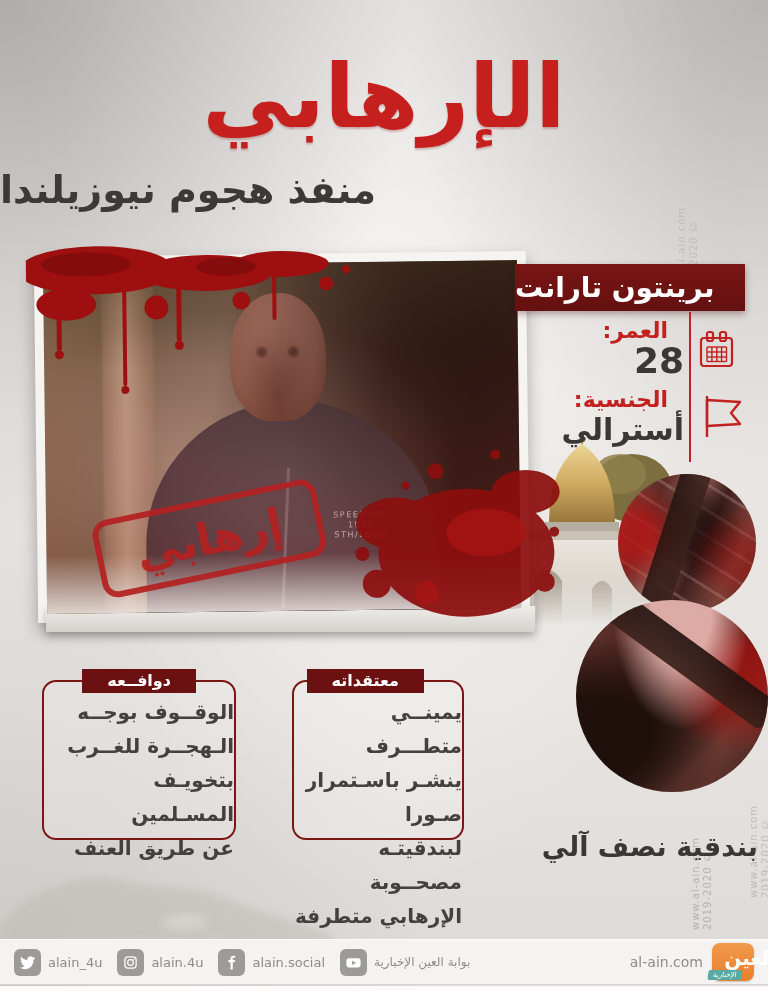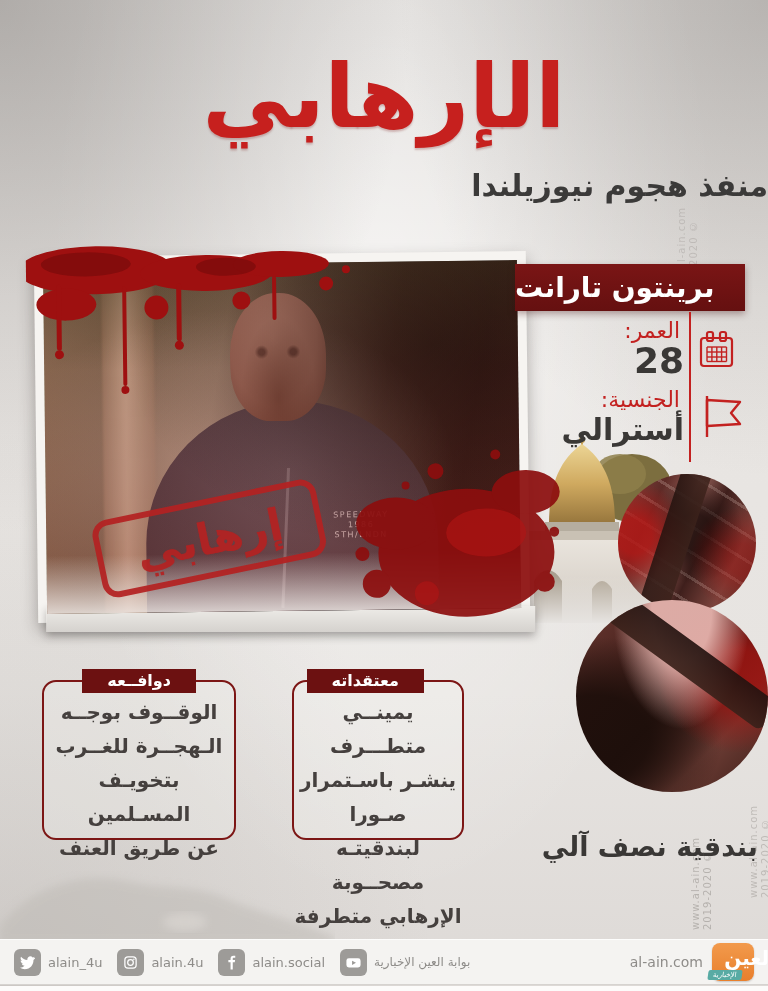--- a/index.html
+++ b/index.html
@@ -8,22 +8,22 @@
     background:
       radial-gradient(ellipse at 0% 0%, rgba(110,105,102,.38), transparent 38%),
       radial-gradient(ellipse at 100% 0%, rgba(110,105,102,.30), transparent 34%),
       radial-gradient(ellipse at 50% 28%, rgba(255,255,255,.55), transparent 62%),
       radial-gradient(ellipse at 0% 100%, rgba(140,135,130,.22), transparent 40%),
       linear-gradient(#d8d5d2, #e9e6e3 30%, #e7e4e1 70%, #ddd9d6);}
   
   .title{position:absolute;top:38px;left:0;width:100%;margin:0;text-align:center;
     font-size:88px;font-weight:bold;color:#c6201e;line-height:118px;letter-spacing:-2px;
     text-shadow:0 2px 2px rgba(120,20,18,.25);}
-  .subtitle{position:absolute;top:168px;left:0;width:100%;text-align:right;
-    font-size:30px;font-weight:bold;color:#3b3a39;}
+  .subtitle{position:absolute;top:168px;left:0;width:100%;text-align:left;
+    font-size:38px;font-weight:bold;color:#3b3a39;}
   
   .mosque{position:absolute;left:494px;top:428px;z-index:1;}
   
   .circle{position:absolute;border-radius:50%;overflow:hidden;z-index:2;}
   .c1{left:618px;top:474px;width:138px;height:138px;
     background:
       radial-gradient(circle at 12% 45%, rgba(178,24,22,.85) 0 12%, rgba(178,24,22,0) 38%),
       radial-gradient(circle at 90% 62%, rgba(150,20,18,.55) 0 10%, transparent 35%),
       radial-gradient(ellipse at 55% 42%, rgba(30,14,12,.8) 0 16%, transparent 46%),
       repeating-linear-gradient(32deg, rgba(235,210,200,.22) 0 3px, rgba(235,210,200,0) 3px 22px),
@@ -73,37 +73,37 @@
   .blood-br{right:-42px;bottom:-30px;}
   .stamp{position:absolute;left:58px;top:244px;padding:8px 34px;
     border:6px solid #b42222;border-radius:16px;color:#b42222;
     font-size:44px;font-weight:bold;transform:rotate(-11deg);opacity:.93;
     text-shadow:0 0 1px rgba(180,34,34,.6);}
   
   .name-banner{position:absolute;left:515px;top:264px;width:230px;height:47px;z-index:4;
     background:linear-gradient(#7a1515,#651010);color:#fff;font-size:28px;font-weight:bold;
     line-height:47px;text-align:left;padding-right:14px;box-shadow:0 3px 7px rgba(60,10,8,.35);}
   .vline{position:absolute;left:689px;top:312px;width:2px;height:150px;background:#c32120;z-index:4;}
-  .lbl{position:absolute;right:88px;color:#c32120;font-size:22px;font-weight:normal;z-index:4;}
+  .lbl{position:absolute;right:100px;color:#c32120;font-size:22px;font-weight:bold;z-index:4;}
   .val{position:absolute;right:84px;color:#3a3836;font-weight:bold;z-index:4;}
   .age-lbl{top:318px;}
   .age-val{top:340px;font-size:36px;}
   .nat-lbl{top:387px;}
   .nat-val{top:412px;font-size:30px;}
   .icon{position:absolute;z-index:4;}
   .cal{left:698px;top:330px;}
   .flg{left:700px;top:392px;}
   
   .box{position:absolute;top:680px;height:160px;border:2px solid #7c1615;border-radius:14px;
     background:rgba(248,246,243,.25);z-index:3;}
   .motives{left:42px;width:194px;}
   .beliefs{left:292px;width:172px;}
   .tab{position:absolute;top:-13px;right:38px;height:24px;line-height:24px;padding:0 25px;
     background:#6c1111;color:#fff;font-size:16px;font-weight:bold;white-space:nowrap;}
-  .box-text{margin-top:13px;text-align:center;font-size:20px;font-weight:bold;color:#45403e;line-height:34px;}
+  .box-text{margin-top:13px;text-align:right;font-size:20px;font-weight:bold;color:#45403e;line-height:34px;}
   
   .weapon-lbl{position:absolute;right:10px;top:806px;color:#c32120;font-size:21px;font-weight:bold;z-index:3;}
   .weapon-val{position:absolute;right:10px;top:831px;color:#3a3836;font-size:27px;font-weight:bold;z-index:3;}
   
   .ghost{position:absolute;left:0;top:826px;z-index:1;}
   
   .wm{position:absolute;writing-mode:vertical-rl;transform:rotate(180deg);white-space:pre-line;
     font-size:10px;letter-spacing:1px;line-height:12px;z-index:2;}
   .wm1{left:676px;top:150px;height:150px;color:rgba(140,134,128,.30);}
   .wm2{left:690px;top:810px;height:120px;color:rgba(125,120,114,.42);}

